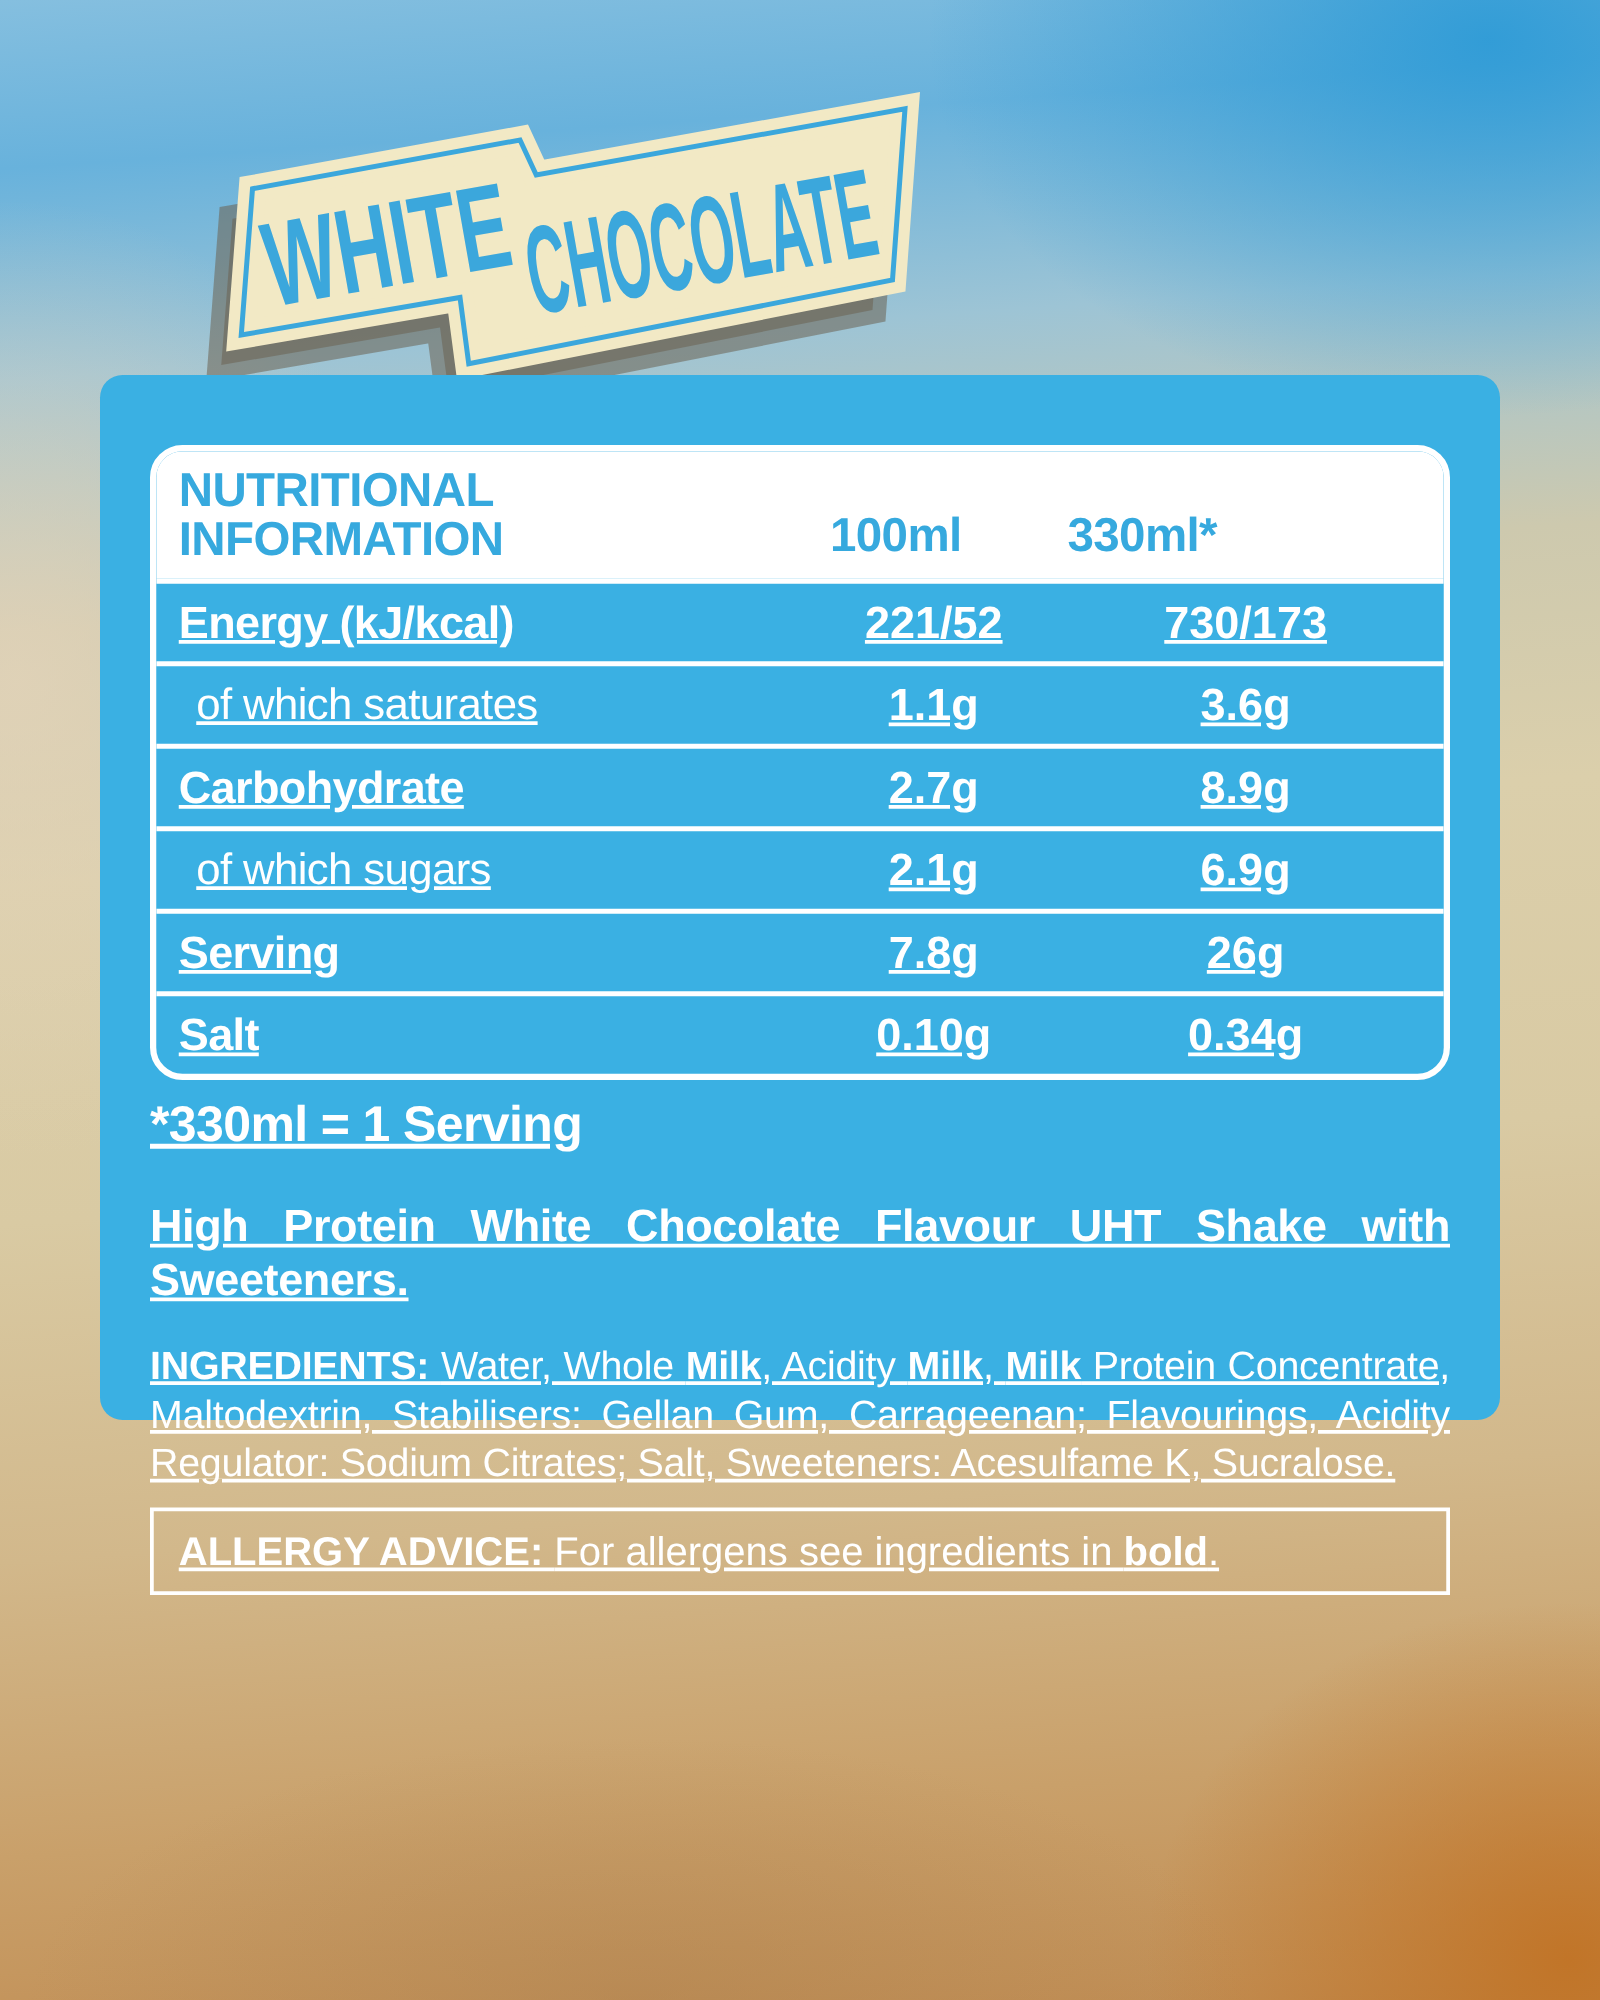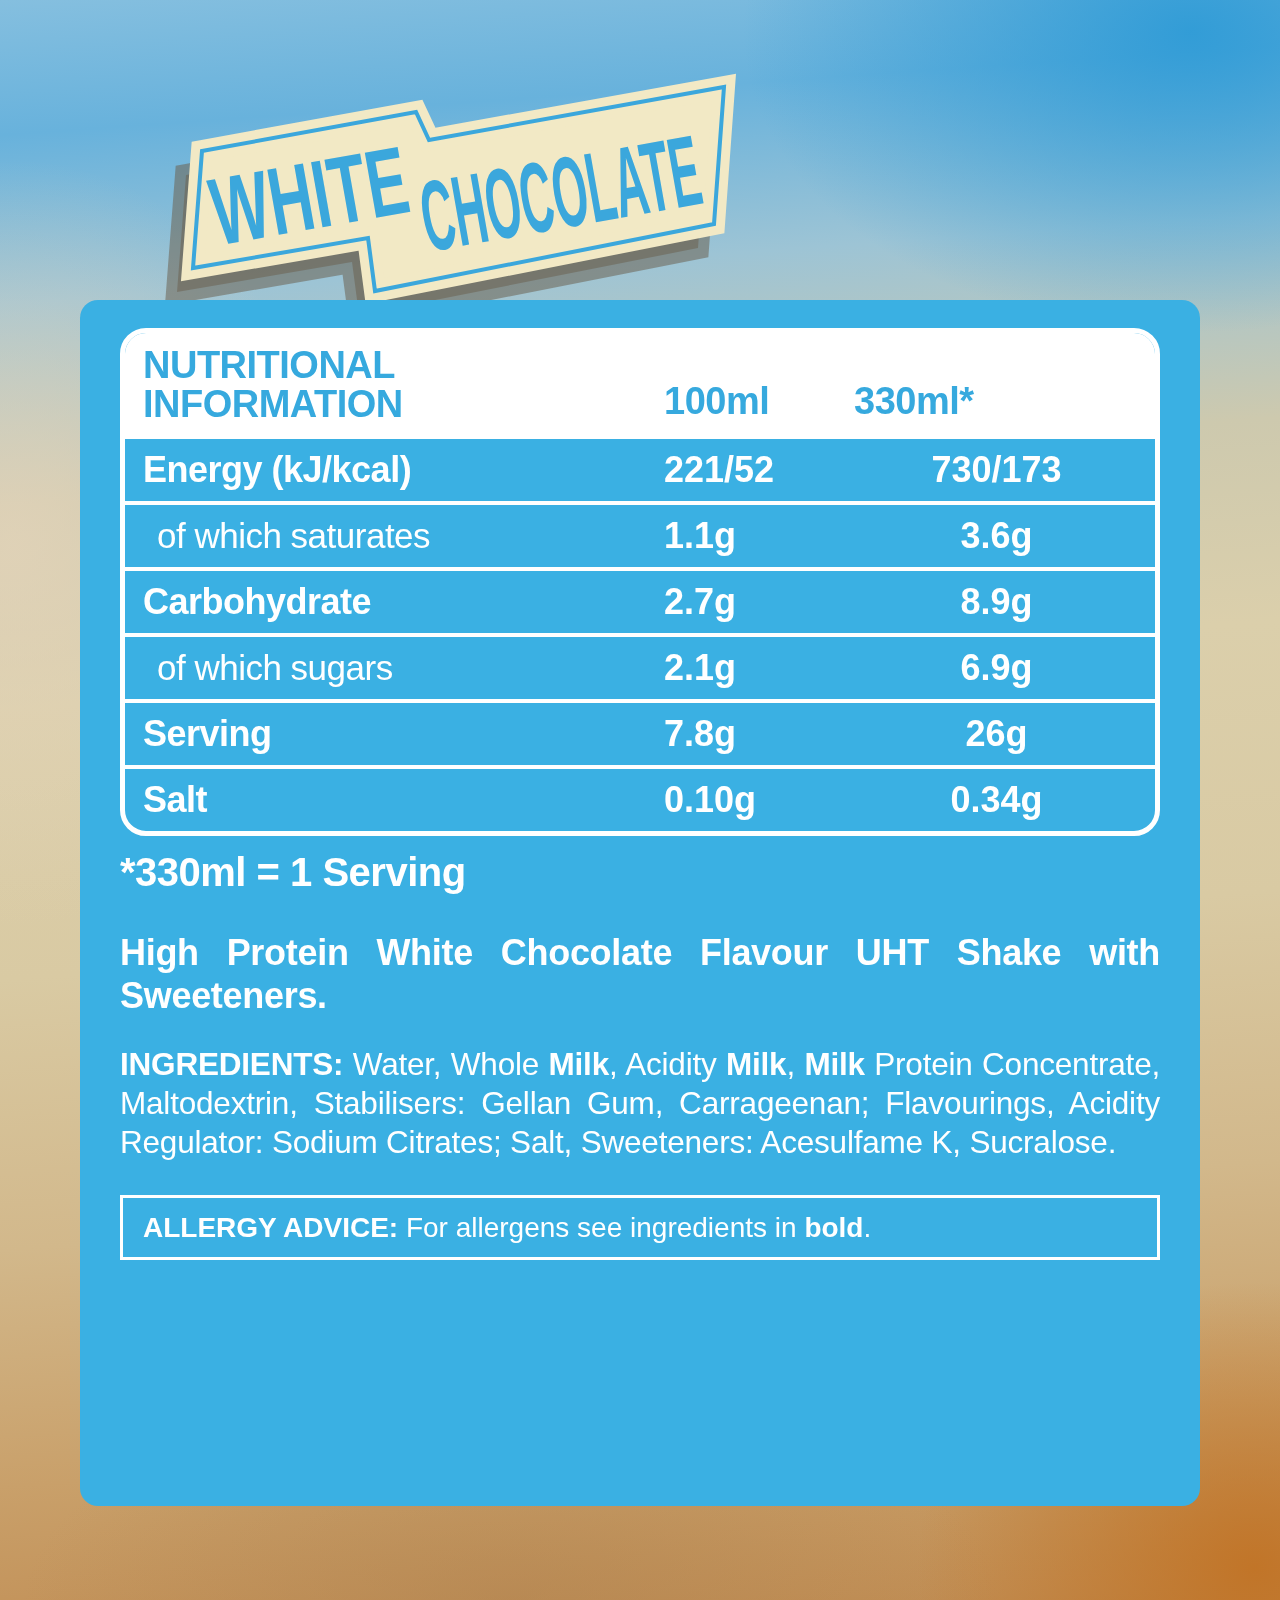--- a/index.html
+++ b/index.html
@@ -19,26 +19,27 @@
       linear-gradient(176deg, #85bfdf 0%, #68b2dc 8%, #9dc4d5 18%, #cdc9ae 30%, #dbcfab 42%, #d9caa3 58%, #d2b88b 74%, #c9a06a 88%, #c08c52 100%);
   }
 
   
   .banner-svg { position: absolute; left: 0; top: 0; }
 
   
   .panel {
     position: absolute;
     left: 80px; top: 300px;
-    width: 1120px; height: 1206px;
+    width: 1120px; height: 836px;
     box-sizing: border-box;
     background: #3AB0E3;
     border-radius: 18px;
-    padding: 28px 40px;
+    padding: 56px 40px;
     color: #ffffff;
+    text-decoration: underline;
   }
 
   
   .ntable {
     background: #3AB0E3;
     border: 5px solid #ffffff;
     border-radius: 26px;
     overflow: hidden;
   }
   .thead {
@@ -60,21 +61,21 @@
     display: flex;
     align-items: center;
     height: 62px;
     border-top: 4px solid #ffffff;
     box-sizing: content-box;
     padding: 0 16px 0 18px;
     font-size: 36px;
     font-weight: bold;
   }
   .trow .c1 { flex: 1; text-align: left; letter-spacing: -0.5px; }
-  .trow .c2 { width: 190px; text-align: left; padding-right: 24px; box-sizing: border-box; }
+  .trow .c2 { width: 190px; text-align: center; padding-right: 24px; box-sizing: border-box; }
   .trow .c3 { width: 285px; text-align: center; }
   .trow.sub { font-weight: bold; }
   .trow.sub .c1 { font-weight: normal; font-size: 35px; padding-left: 14px; }
 
   
   .serving {
     margin: 14px 0 0 0;
     font-size: 40px; font-weight: bold; letter-spacing: -0.5px;
   }
   .desc {
@@ -86,24 +87,24 @@
   }
   .ingredients {
     margin: 28px 0 0 0;
     font-size: 31.5px; font-weight: normal;
     line-height: 1.24;
     text-align: justify;
     letter-spacing: -0.2px;
   }
   .ingredients .b, .allergy .b { font-weight: bold; }
   .allergy {
-    margin: 32px 0 0 0;
+    margin: 15px 0 0 0;
     border: 3px solid #ffffff;
     padding: 12px 20px;
-    font-size: 28px;
+    font-size: 32px;
     line-height: 1.25;
     white-space: nowrap;
     overflow: hidden;
   }
 </style>
 </head>
 <body>
 
 <div class="bg">
 

